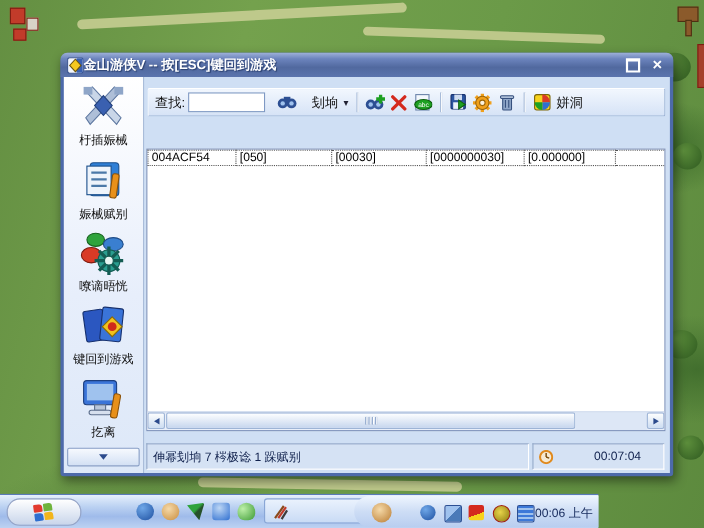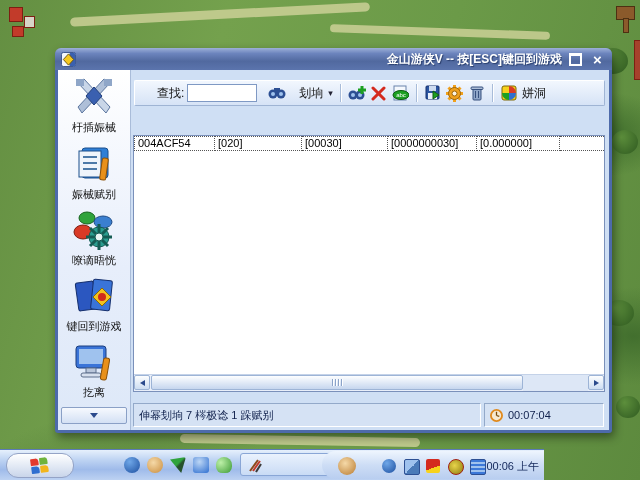--- a/index.html
+++ b/index.html
@@ -17,21 +17,21 @@
   .tree{position:absolute;border-radius:50%;background:radial-gradient(circle at 35% 30%,#5d8f3c,#2f5a20);}
   .sign{position:absolute;background:#8b5a2b;border:1px solid #4d3012;}
   .redspot{position:absolute;background:#c23b2a;border:1px solid #7d1f12;}
 
   
   .win{position:absolute;left:55px;top:48px;width:557px;height:385px;border-radius:7px 7px 3px 3px;
        background:#4d6aaa;box-shadow:2px 4px 10px rgba(0,0,0,.45);}
   .titlebar{position:absolute;left:0;top:0;right:0;height:22px;border-radius:6px 6px 0 0;
        background:linear-gradient(#9db0d8 0%,#6c84bd 25%,#51699f 60%,#5b74ad 100%);
        display:flex;align-items:center;padding:0 6px;box-sizing:border-box;}
-  .title-text{flex:1;text-align:right;color:#fff;font-weight:bold;font-size:12px;
+  .title-text{flex:1;text-align:left;color:#fff;font-weight:bold;font-size:12px;
        text-shadow:1px 1px 1px #2a3f6e;white-space:nowrap;overflow:hidden;}
   .cap-btn{width:17px;height:15px;display:flex;align-items:center;justify-content:center;
        color:#fff;margin-left:5px;cursor:default;}
   .restore-box{width:9px;height:8px;border:2px solid #fff;border-top-width:3px;}
   .close-glyph{font-size:15px;font-weight:bold;line-height:15px;}
   .win-body{position:absolute;left:3px;right:3px;top:22px;bottom:3px;background:#cfdff4;overflow:hidden;}
 
   
   .sidebar{position:absolute;left:0;top:0;width:72px;bottom:0;
        background:linear-gradient(180deg,#ffffff,#e7eefb 55%,#dde8f8);border-right:1px solid #a9bcd9;}
@@ -42,21 +42,21 @@
        background:linear-gradient(#f6f9fe,#d3e0f4);border:1px solid #8aa0c6;border-radius:2px;
        display:flex;align-items:center;justify-content:center;}
   .tri-down{width:0;height:0;border-left:4px solid transparent;border-right:4px solid transparent;
        border-top:5px solid #2b4a8c;}
 
   
   .main{position:absolute;left:73px;top:0;right:0;bottom:0;}
   .toolbar{position:absolute;left:3px;right:4px;top:10px;height:26px;
        background:linear-gradient(#f2f7fe,#d6e3f6);border:1px solid #fff;
        border-bottom-color:#9fb4d4;border-right-color:#9fb4d4;border-radius:2px;
-       display:flex;align-items:center;padding:0 22px;box-sizing:border-box;}
+       display:flex;align-items:center;padding:0 6px;box-sizing:border-box;}
   .find-label{font-size:12px;color:#111;margin-right:3px;white-space:nowrap;}
   .find-input{width:64px;height:16px;border:1px solid #7f99c4;background:#fff;font-size:11px;padding:0 2px;}
   .tb-text{font-size:12px;color:#111;margin:0 2px;white-space:nowrap;}
   .tb-arrow{font-size:9px;color:#223;margin:0 3px;}
   .tb-sep{width:1px;height:18px;background:#a8bcd9;border-right:1px solid #fff;margin:0 4px;}
   .tb-btn{width:22px;height:21px;display:flex;align-items:center;justify-content:center;}
   .tab{position:absolute;left:5px;top:43px;width:52px;height:22px;
        background:linear-gradient(#ffffff,#dce8f8);border:1px solid #8aa0c6;border-bottom:none;
        border-radius:3px 3px 0 0;display:flex;align-items:center;justify-content:center;
        font-size:11px;color:#16337c;z-index:3;}
@@ -82,21 +82,21 @@
   .grip i{display:block;width:1px;height:7px;background:#8ba3c9;border-right:1px solid #fff;}
   .sc-track{flex:1;background:#dde7f6;}
   .tri-l{width:0;height:0;border-top:3px solid transparent;border-bottom:3px solid transparent;border-right:5px solid #2b4a8c;}
   .tri-r{width:0;height:0;border-top:3px solid transparent;border-bottom:3px solid transparent;border-left:5px solid #2b4a8c;}
 
   .statusbar{position:absolute;left:2px;top:333px;height:22px;right:8px;}
   .pane{position:absolute;top:0;height:24px;background:#d5e2f4;border:1px solid;
        border-color:#93a9c9 #fff #fff #93a9c9;box-sizing:border-box;
        display:flex;align-items:center;font-size:11px;color:#10214d;}
   .pane-left{left:0;width:348px;padding-left:5px;}
-  .pane-right{left:351px;width:120px;padding-left:5px;}
+  .pane-right{left:351px;width:120px;padding-left:5px;gap:32px;}
   .clock-ic{width:13px;height:13px;margin-right:5px;flex:none;}
 
   
   .taskbar{position:absolute;left:0;bottom:0;width:544px;height:30px;
       background:linear-gradient(#e6f0fc,#bcd2f2 35%,#9fbbea 65%,#bdd2f2);
       border-top:1px solid #5a7ab8;}
   .start-pill{position:absolute;left:6px;top:3px;width:66px;height:23px;border-radius:12px;
       background:linear-gradient(#ffffff,#dee6f3 60%,#c9d5ea);border:1px solid #94a3c6;
       display:flex;align-items:center;justify-content:center;}
   .flag{position:relative;width:18px;height:16px;transform:rotate(-8deg);}
@@ -306,21 +306,21 @@
               <path d="M8 8 L8 15 A7 7 0 0 1 1 8 Z" fill="#1da021"></path>
             </svg>
           </div>
           <span class="tb-text">姘洞</span>
         </div>
 
 
         <div class="list">
           <div class="trow">
             <div class="td" style="width:81px">004ACF54</div>
-            <div class="td" style="width:87px">[020]</div>
+            <div class="td" style="width:87px">[050]</div>
             <div class="td" style="width:86px">[00030]</div>
             <div class="td" style="width:89px">[0000000030]</div>
             <div class="td" style="width:83px">[0.000000]</div>
             <div class="td" style="width:120px"></div>
           </div>
           <div class="hscroll">
             <div class="sc-btn">
                 <span class="tri-l"></span>
               </div>
             <div class="sc-thumb">

